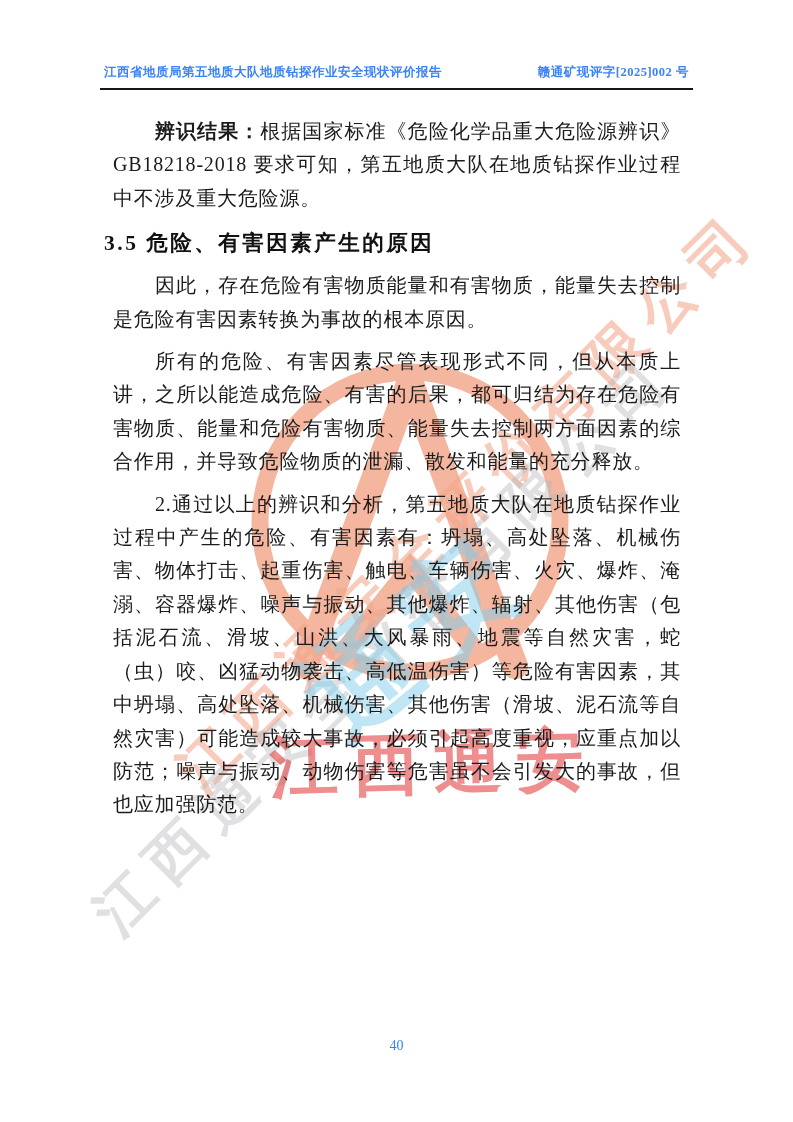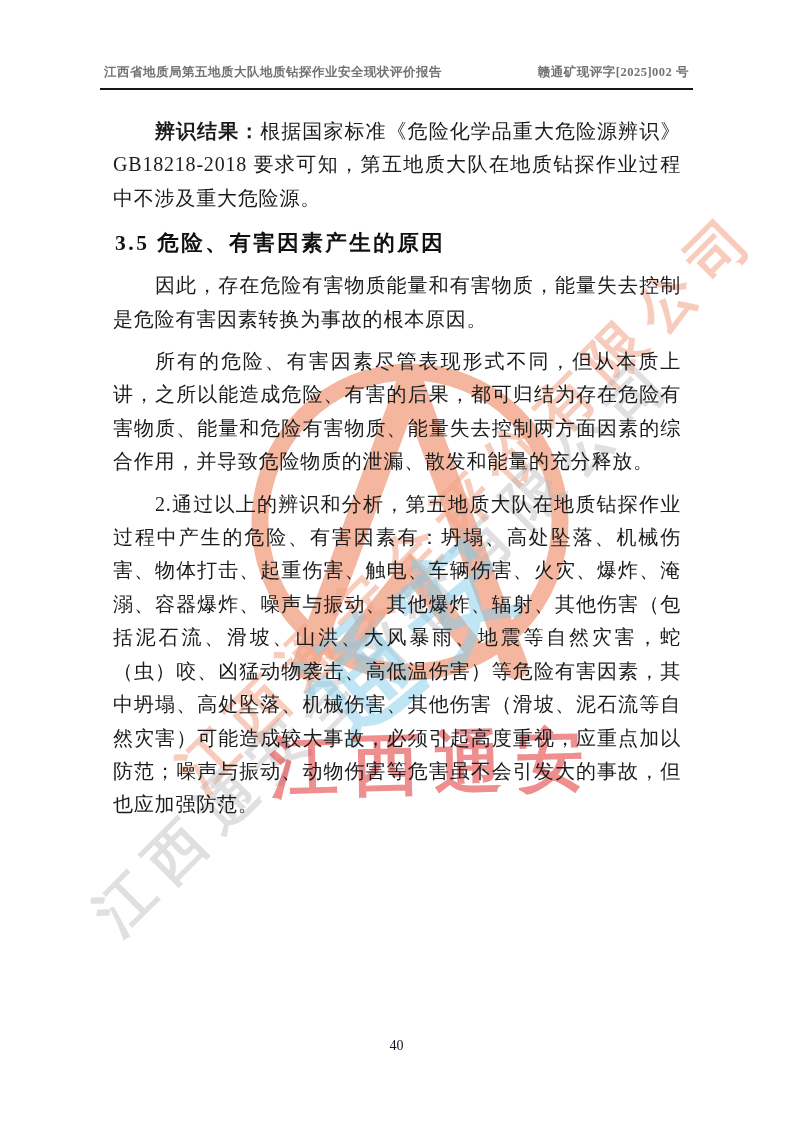--- a/index.html
+++ b/index.html
@@ -47,21 +47,21 @@
     color:rgba(227,72,72,.62);
     transform:rotate(-1.5deg);
   }
 
   
   .doc-layer { position:absolute; inset:0; z-index:1; }
 
   .page-header {
     position:absolute; top:64px; left:104px; width:585px;
     display:flex; justify-content:space-between; align-items:baseline;
-    font-size:12.5px; font-weight:bold; letter-spacing:.5px; color:#737373;
+    font-size:12.5px; font-weight:bold; letter-spacing:.5px; color:#3b82f6;
   }
   .header-rule {
     position:absolute; top:88px; left:100px; width:593px; height:2px;
     background:#161616;
   }
 
   .content {
     position:absolute; left:104px; top:106px; width:586px;
   }
   .content p {
@@ -69,32 +69,32 @@
     font-size:20px;
     letter-spacing:.8px;
     line-height:33.4px;
     text-align:justify;
     text-indent:2.1em;
     color:#1b1b1b;
   }
   .lead-bold { font-weight:bold; }
 
   .sec-heading {
-    margin:11px 0 6px 11px;
+    margin:11px 0 6px 0;
     font-size:21.5px;
     font-weight:bold;
     letter-spacing:2.5px;
     line-height:34px;
     color:#111;
   }
   .sec-heading.h36 { margin-top:8px; }
 
   .page-footer {
     position:absolute; top:1038px; left:0; width:793px;
-    text-align:center; font-size:14px; color:#0f172a;
+    text-align:center; font-size:14px; color:#3b82f6;
   }
 </style>
 </head>
 <body>
 
 <div class="watermark-layer">
 
   <svg class="wm-logo" viewBox="0 0 330 330" fill="none">
     <circle cx="165" cy="165" r="150" stroke-width="17" fill="none" stroke="#f2a285"></circle>
     <path d="M165 24 L60 309" stroke-width="26" stroke-linecap="round" stroke="#f2a285"></path>

